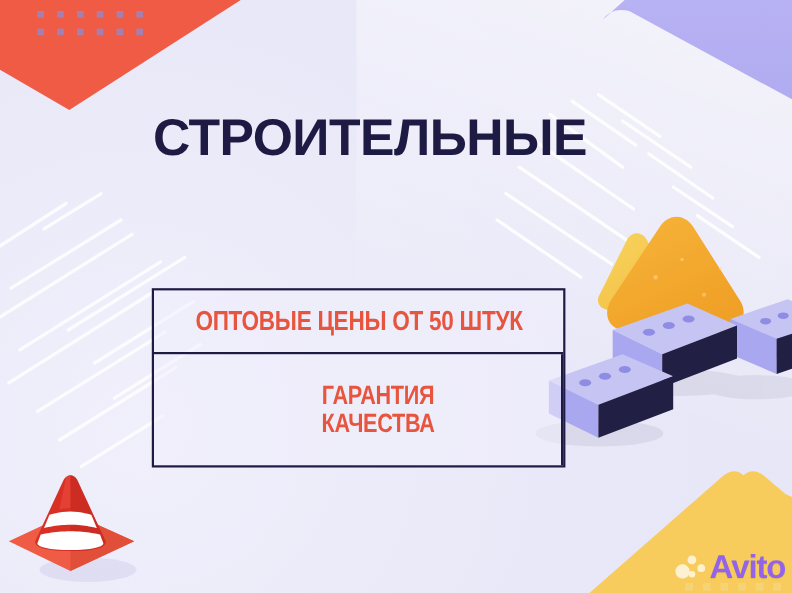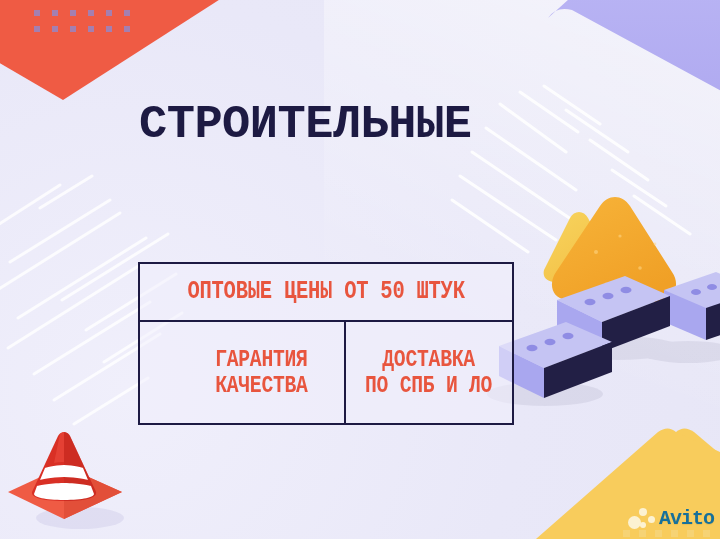--- a/index.html
+++ b/index.html
@@ -6,21 +6,20 @@
   html,body{ background:#ffffff; }
   body{
     font-family:"Liberation Sans", sans-serif;
     -webkit-font-smoothing:antialiased;
   }
   #poster{
     position:relative;
     width:720px; height:539px;
     overflow:hidden;
     background:#ebeafa;
-    font-family:Liberation Mono, monospace;
   }
   
   .bg-wash{
     position:absolute; inset:0;
     background:
       radial-gradient(circle at 18% 72%, #f0effb 0%, #e9e8f8 55%, #e7e6f6 100%);
   }
   .bg-soft-right{
     position:absolute; right:0; top:0; width:55%; height:100%;
     background:linear-gradient(200deg, rgba(255,255,255,.55) 0%, rgba(255,255,255,0) 62%);
@@ -79,22 +78,22 @@
   .f-cell .f-text{ white-space:normal; }
 
   
   .avito{
     position:absolute;
     right:6px; bottom:8px;
     display:flex; align-items:center; gap:4px;
     opacity:.92;
   }
   .avito-word{
-    font-size:20px; font-weight:bold;
-    color:#0369a1;
+    font-size:30px; font-weight:bold;
+    color:#8b5cf6;
     letter-spacing:-1px;
     line-height:1;
     text-shadow:0 1px 1px rgba(180,140,40,.25);
   }
   .avito-dots{ position:relative; width:27px; height:24px; }
   .avito-dots i{
     position:absolute; border-radius:50%;
     background:#fdf6dc; display:block;
   }
   .ad1{ width:13px; height:13px; left:0; top:9px; }
@@ -281,26 +280,20 @@
     <div class="f-top">
       <span class="f-text">ОПТОВЫЕ ЦЕНЫ ОТ 50 ШТУК</span>
     </div>
     <div class="f-bottom">
       <div class="f-cell left">
         <span class="f-text">
           <span>ГАРАНТИЯ</span><br>
           <span>КАЧЕСТВА</span>
         </span>
       </div>
-      <div class="f-cell">
-        <span class="f-text">
-          <span>ДОСТАВКА</span><br>
-          <span>ПО СПБ И ЛО</span>
-        </span>
-      </div>
     </div>
   </div>
 
   <div class="avito">
     <span class="avito-dots">
       <i class="ad1"></i>
         <i class="ad2"></i>
         <i class="ad3"></i>
         <i class="ad4"></i>
     </span>

